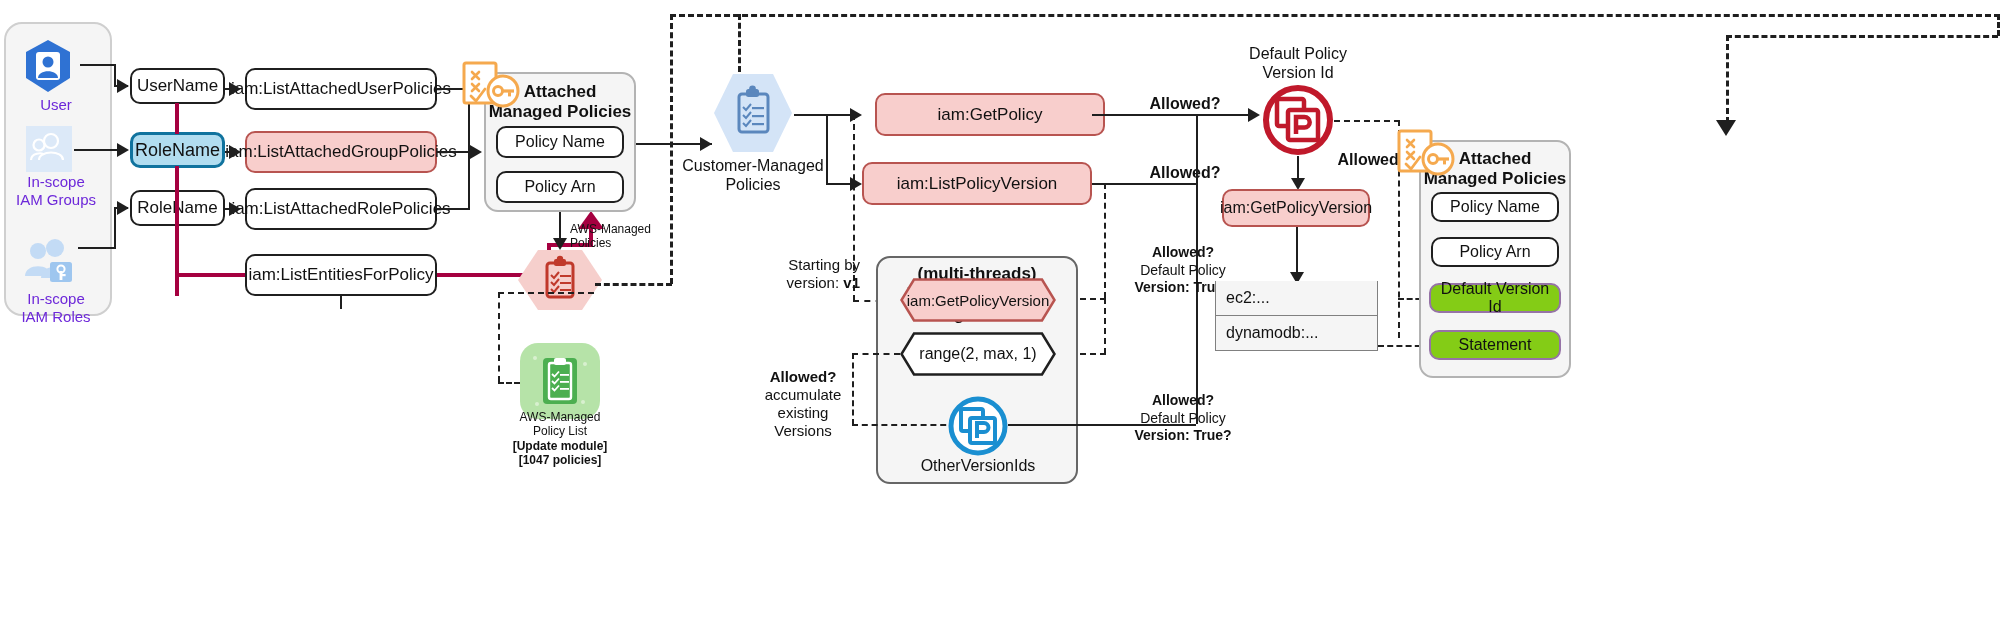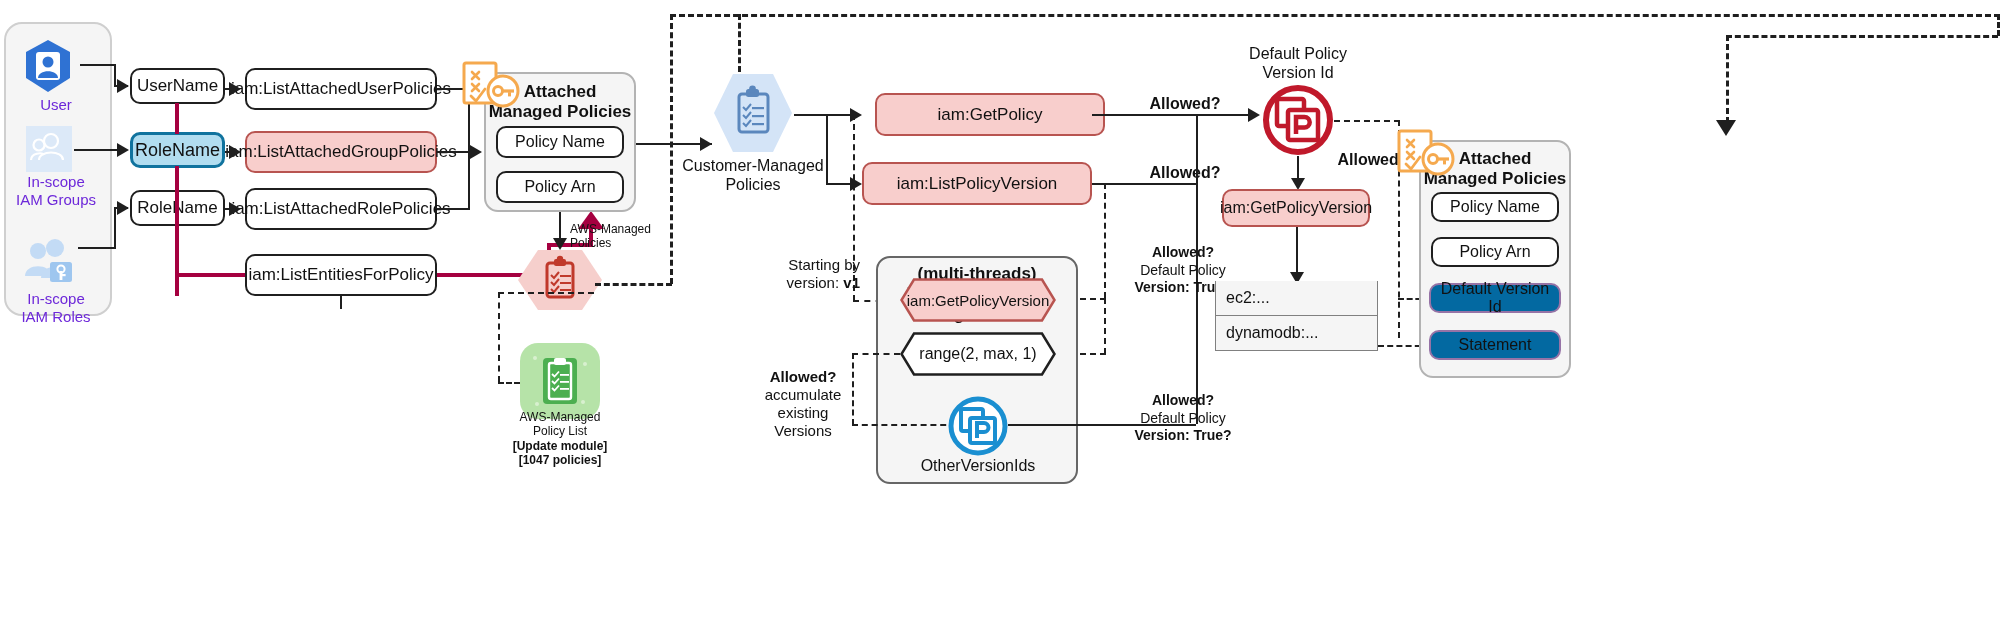--- a/index.html
+++ b/index.html
@@ -9,21 +9,21 @@
 
   
   .node{
     position:absolute;box-sizing:border-box;
     border:2px solid #1f1f1f;border-radius:10px;background:#fff;
     display:flex;align-items:center;justify-content:center;text-align:center;
     font-size:17px;color:#111;line-height:1.15;padding:2px 6px;
   }
   .node.red{background:#f8cecc;border-color:#b85450;}
   .node.blue{background:#b1ddf0;border-color:#10739e;border-width:3px;font-size:18px;}
-  .node.purple{background:#0369a1;border-color:#9673a6;}
+  .node.purple{background:#84cc16;border-color:#9673a6;}
 
   
   .panel{
     position:absolute;box-sizing:border-box;background:#f5f5f5;
     border:2px solid #b3b3b3;border-radius:14px;
   }
   .panel.dark{border:2px solid #666;}
   .panel-title{
     position:absolute;width:100%;text-align:center;font-weight:bold;font-size:17px;color:#111;line-height:1.2;
   }

